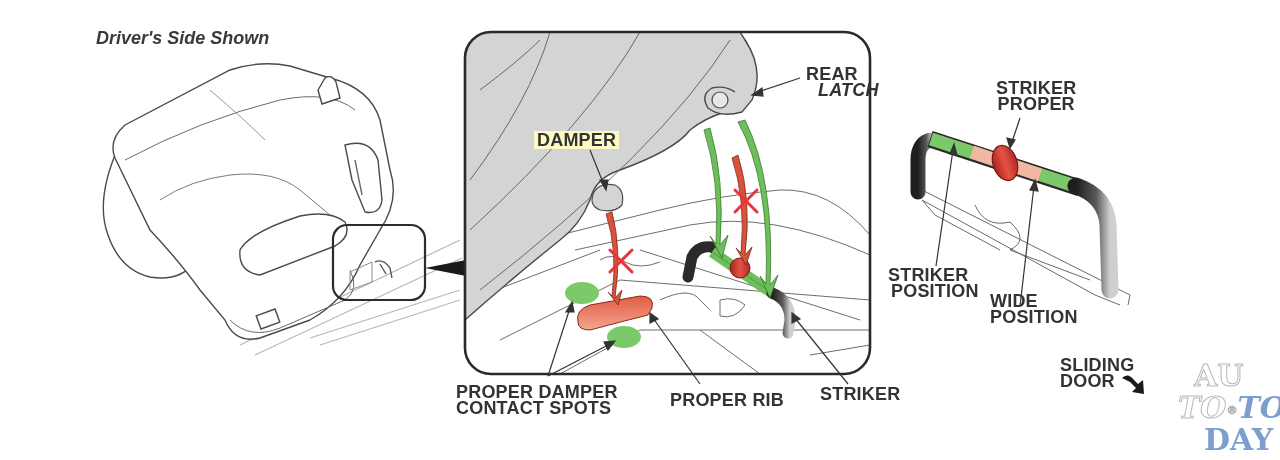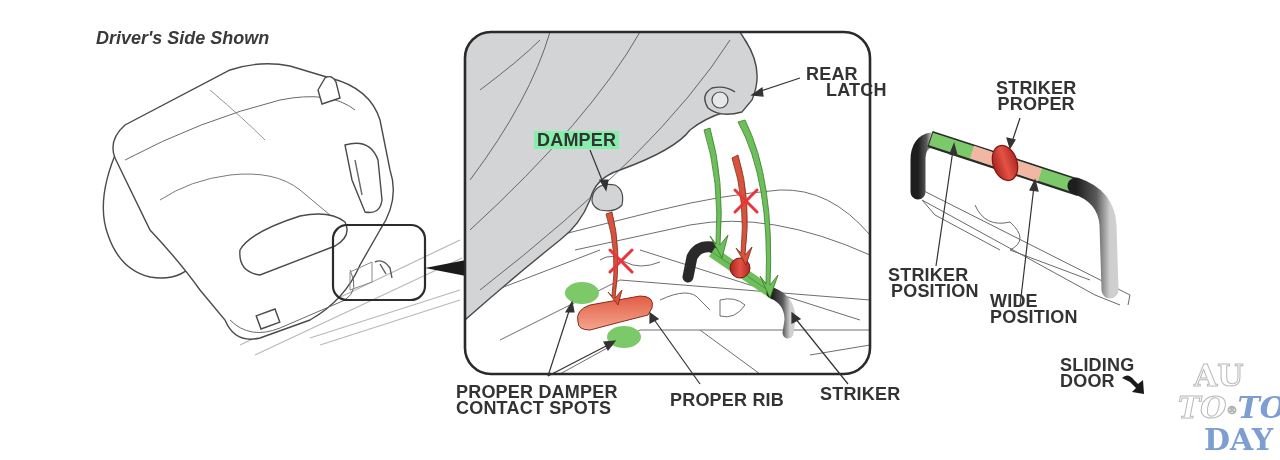--- a/index.html
+++ b/index.html
@@ -1,19 +1,19 @@
 <!DOCTYPE html>
 <html><head>
 <meta charset="utf-8">
 <style>
   html, body { margin:0; padding:0; background:#ffffff; }
   body { width:1280px; height:460px; position:relative; overflow:hidden; font-family:"Liberation Sans", sans-serif; }
   .lbl { position:absolute; font-family:"Liberation Sans", sans-serif; font-weight:bold; color:#333333; font-size:18px; line-height:16px; letter-spacing:0.2px; white-space:nowrap; }
   .caption { position:absolute; left:96px; top:28px; font-family:"Liberation Sans", sans-serif; font-weight:bold; font-style:italic; font-size:18px; color:#3a3a3a; }
-  .lbl-box { background:#86efac; padding:1px 3px; }
+  .lbl-box { background:#fef9c3; padding:1px 3px; }
   svg { position:absolute; left:0; top:0; }
   .wm { position:absolute; font-family:"DejaVu Serif", serif; font-weight:bold; font-size:30px; line-height:31px; }
   .wm-outline { color:#ffffff; -webkit-text-stroke:1px #b9b9b9; }
   .wm-blue { color:#7d9ed1; }
   .wm-dot { font-size:11px; color:#ffffff; -webkit-text-stroke:0.8px #b0b0b0; vertical-align:middle; }
 </style>
 </head>
 <body>
 
 <svg width="1280" height="460" viewBox="0 0 1280 460">
@@ -184,21 +184,21 @@
     </g>
 
     <path d="M 1122 378 Q 1128 372 1134 380 L 1138 384 L 1143 380 L 1144 394 L 1132 392 L 1136 388 L 1130 382 Z" fill="#1a1a1a"></path>
   </g>
 </svg>
 
 <div class="caption">Driver's Side Shown</div>
 
 <div class="lbl" style="left:806px; top:66px;">
   <div>REAR</div>
-  <div style="margin-left:20px;">LATCH</div>
+  <div style="margin-left:12px;font-style:italic;">LATCH</div>
 </div>
 
 <div class="lbl lbl-box" style="left:534px; top:131px;">DAMPER</div>
 
 <div class="lbl" style="left:456px; top:384px;">
   <div>PROPER DAMPER</div>
   <div>CONTACT SPOTS</div>
 </div>
 
 <div class="lbl" style="left:670px; top:392px;">PROPER RIB</div>

